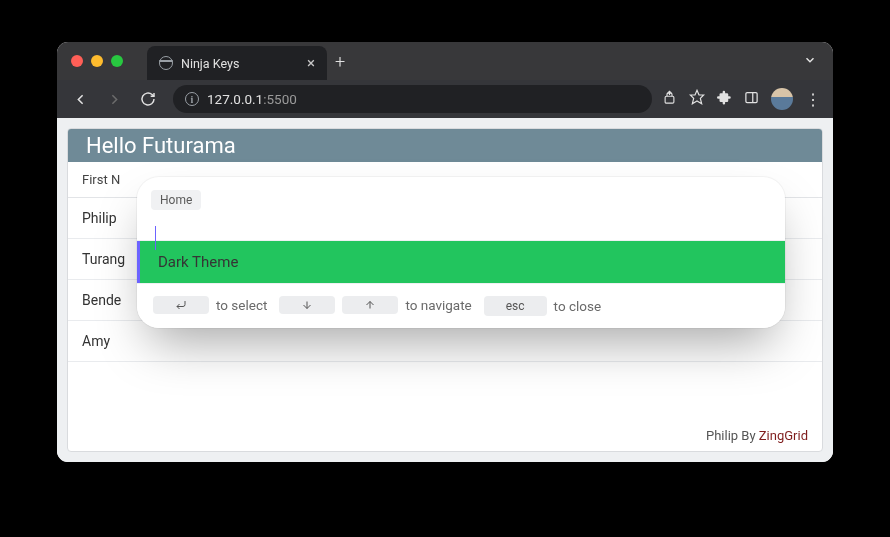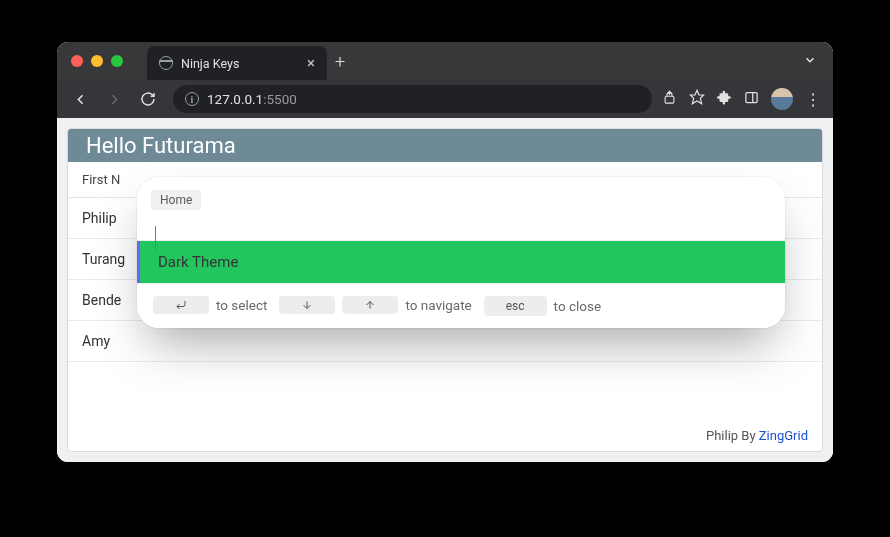--- a/index.html
+++ b/index.html
@@ -180,21 +180,21 @@
       font-size: 14px;
       color: #333;
     }
     .grid-footer {
       margin-top: auto;
       padding: 8px 14px;
       text-align: right;
       font-size: 13px;
       color: #555;
     }
-    .grid-footer a { color: #1d4ed8; text-decoration: none; }
+    .grid-footer a { color: #7f1d1d; text-decoration: none; }
     
     .palette {
       position: absolute;
       left: 80px;
       top: 59px;
       width: 648px;
       background: #fff;
       border-radius: 22px;
       box-shadow: 0 25px 50px -12px rgba(0,0,0,0.35), 0 0 0 1px rgba(0,0,0,0.04);
       overflow: hidden;

